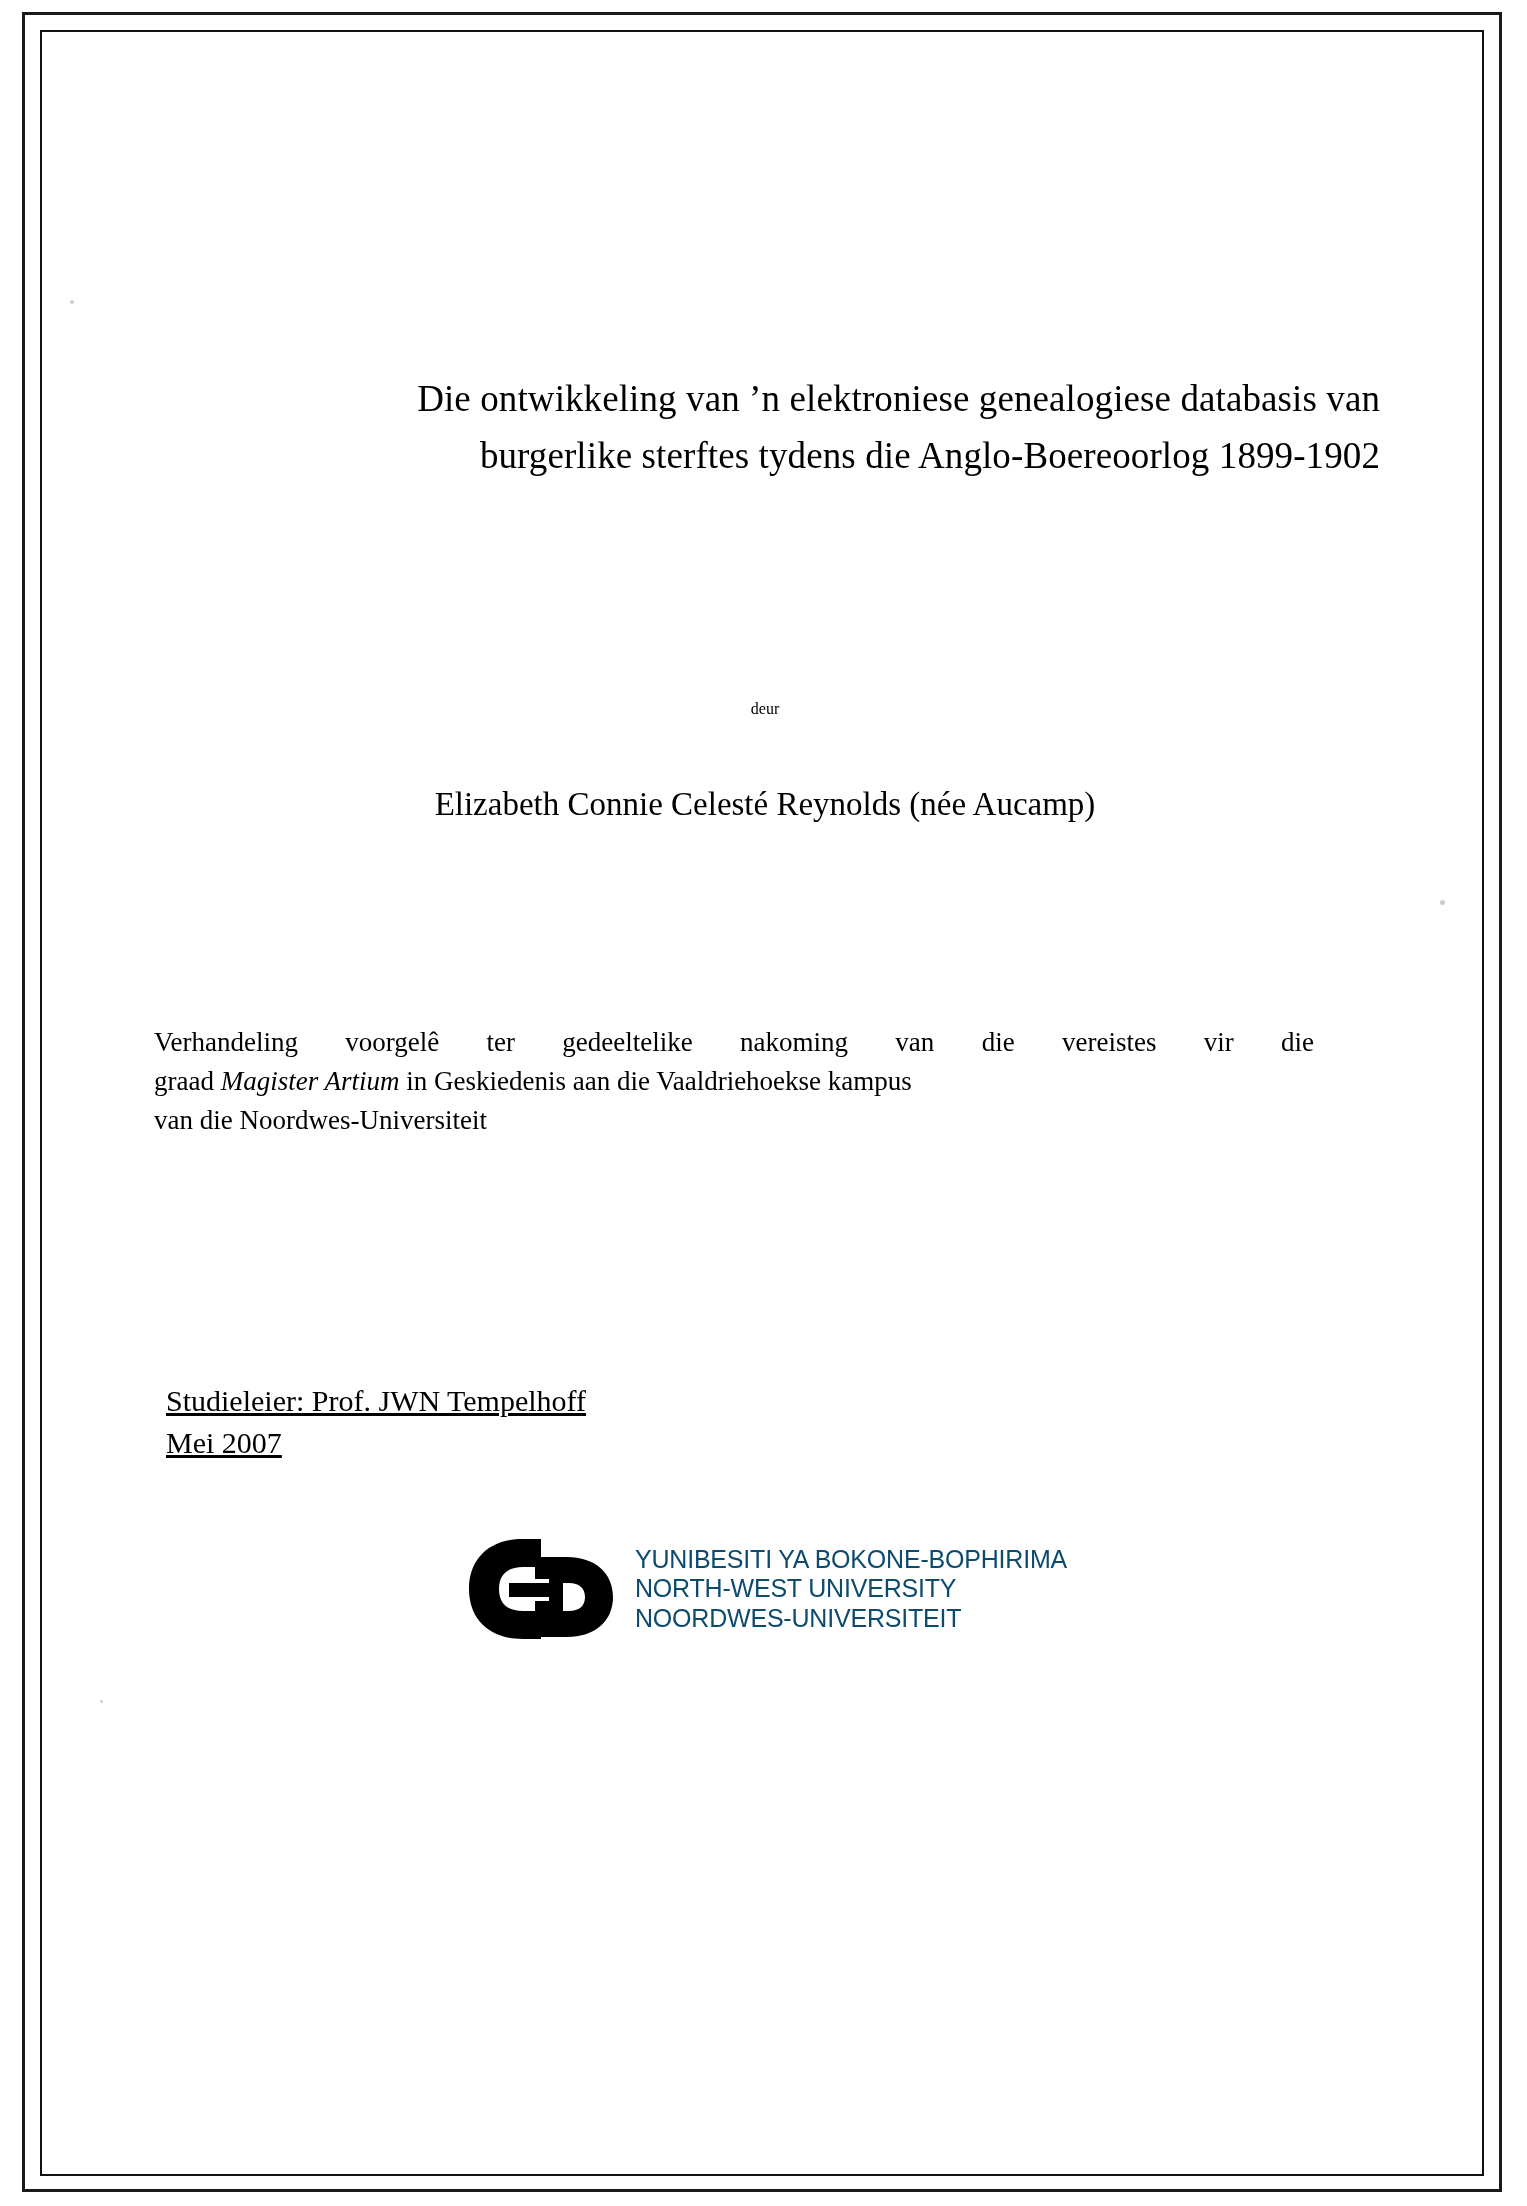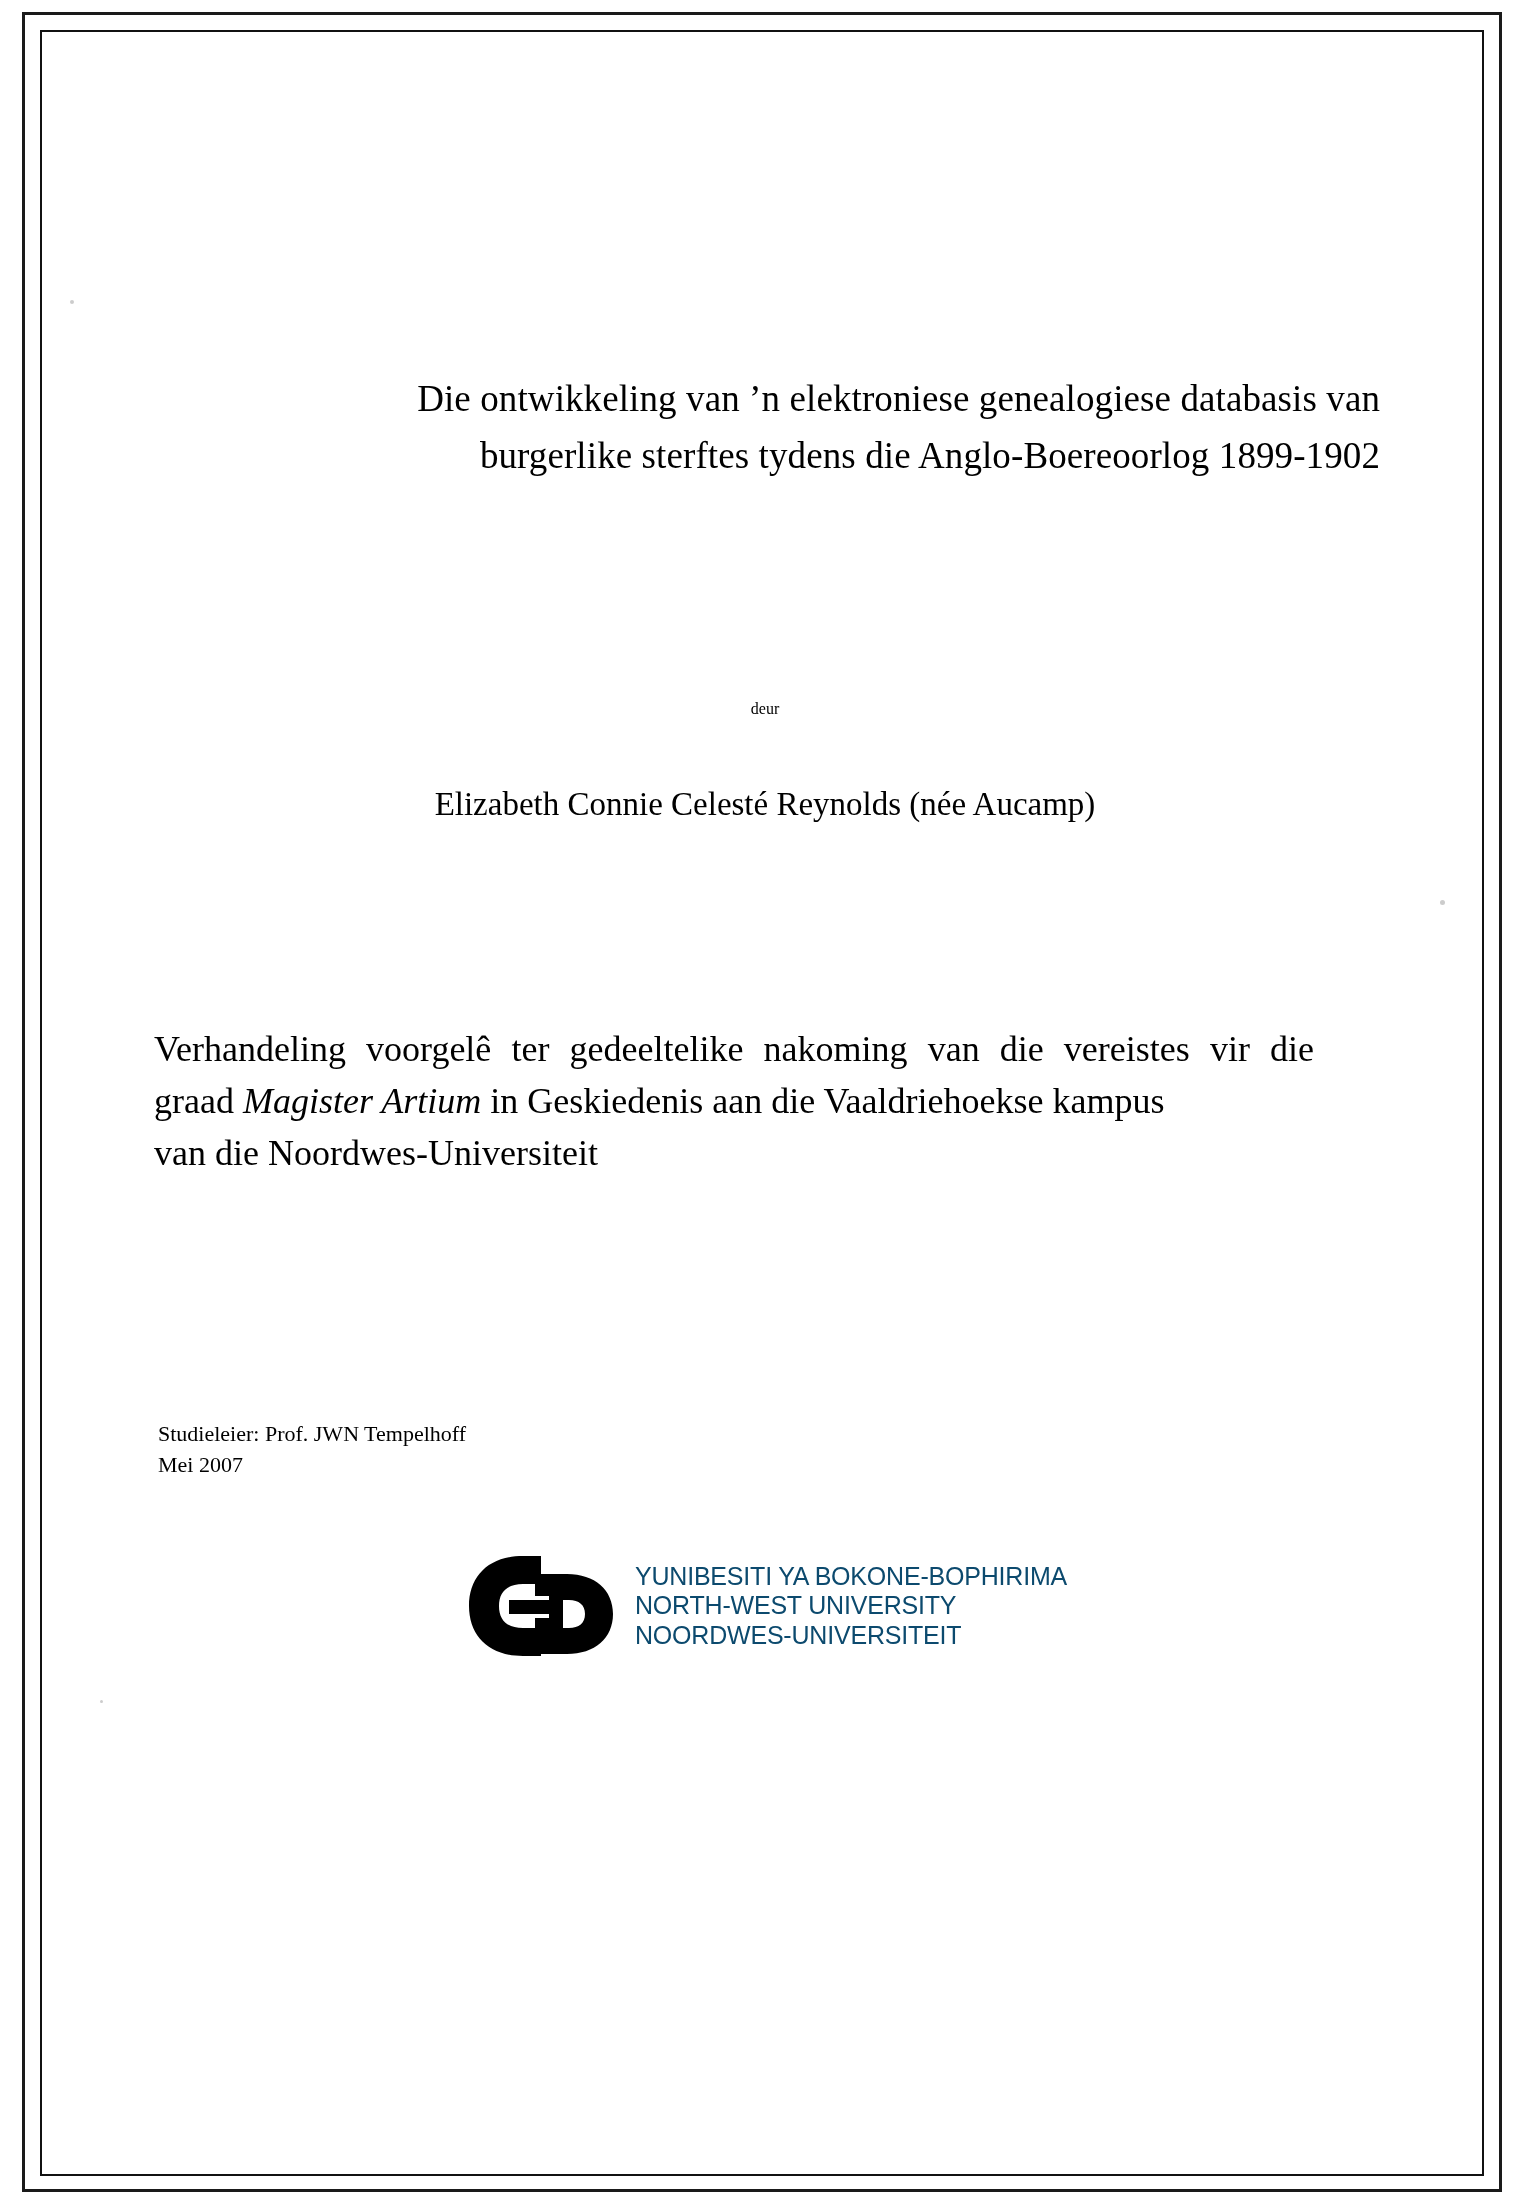--- a/index.html
+++ b/index.html
@@ -74,39 +74,40 @@
   .author {
     margin-top: 68px;
     text-align: center;
     font-size: 33px;
   }
 
   .submission {
     margin-top: 200px;
     width: 1160px;
     margin-left: 4px;
-    font-size: 36px;
+    font-size: 27px;
     line-height: 1.45;
   }
   .submission p {
     margin: 0;
   }
   .submission .justified {
     text-align: justify;
     text-align-last: justify;
   }
   .submission .italic {
     font-style: italic;
   }
 
   .supervisor {
     margin-top: 240px;
-    margin-left: 8px;
-    font-size: 22px;
+    margin-left: 16px;
+    font-size: 30px;
     line-height: 1.38;
+    text-decoration: underline;
   }
   .supervisor p {
     margin: 0;
   }
 
   
   .logo-block {
     margin-top: 70px;
     display: flex;
     align-items: center;

